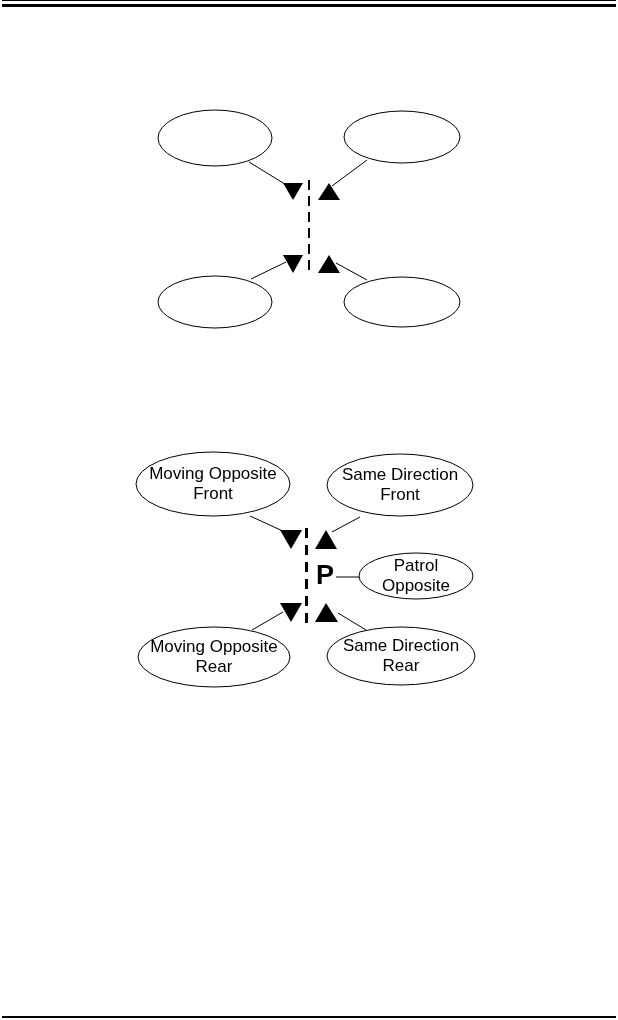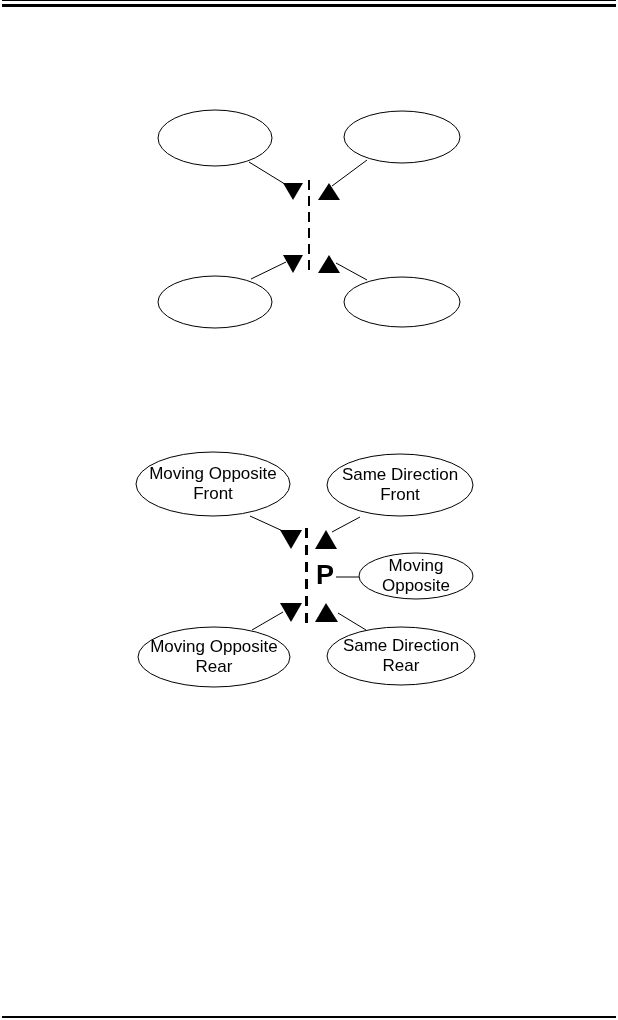--- a/index.html
+++ b/index.html
@@ -113,21 +113,21 @@
     <span>Moving Opposite</span>
     <span>Front</span>
   </div>
 
   <div class="node-label lbl-sdf">
     <span>Same Direction</span>
     <span>Front</span>
   </div>
 
   <div class="node-label lbl-pv">
-    <span>Moving</span>
+    <span>Patrol</span>
     <span>Opposite</span>
   </div>
 
   <div class="node-label lbl-mor">
     <span>Moving Opposite</span>
     <span>Rear</span>
   </div>
 
   <div class="node-label lbl-sdr">
     <span>Same Direction</span>

